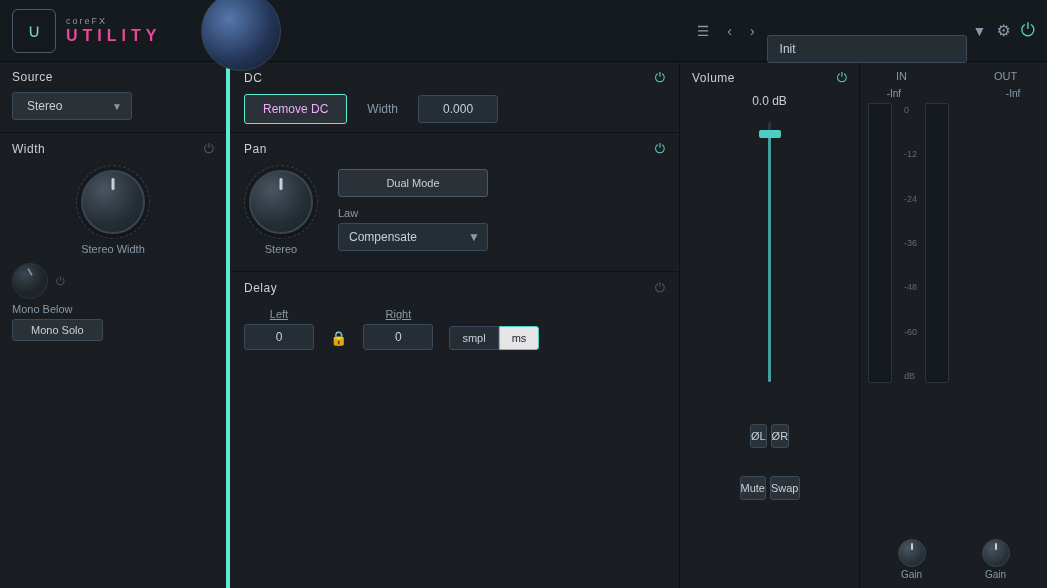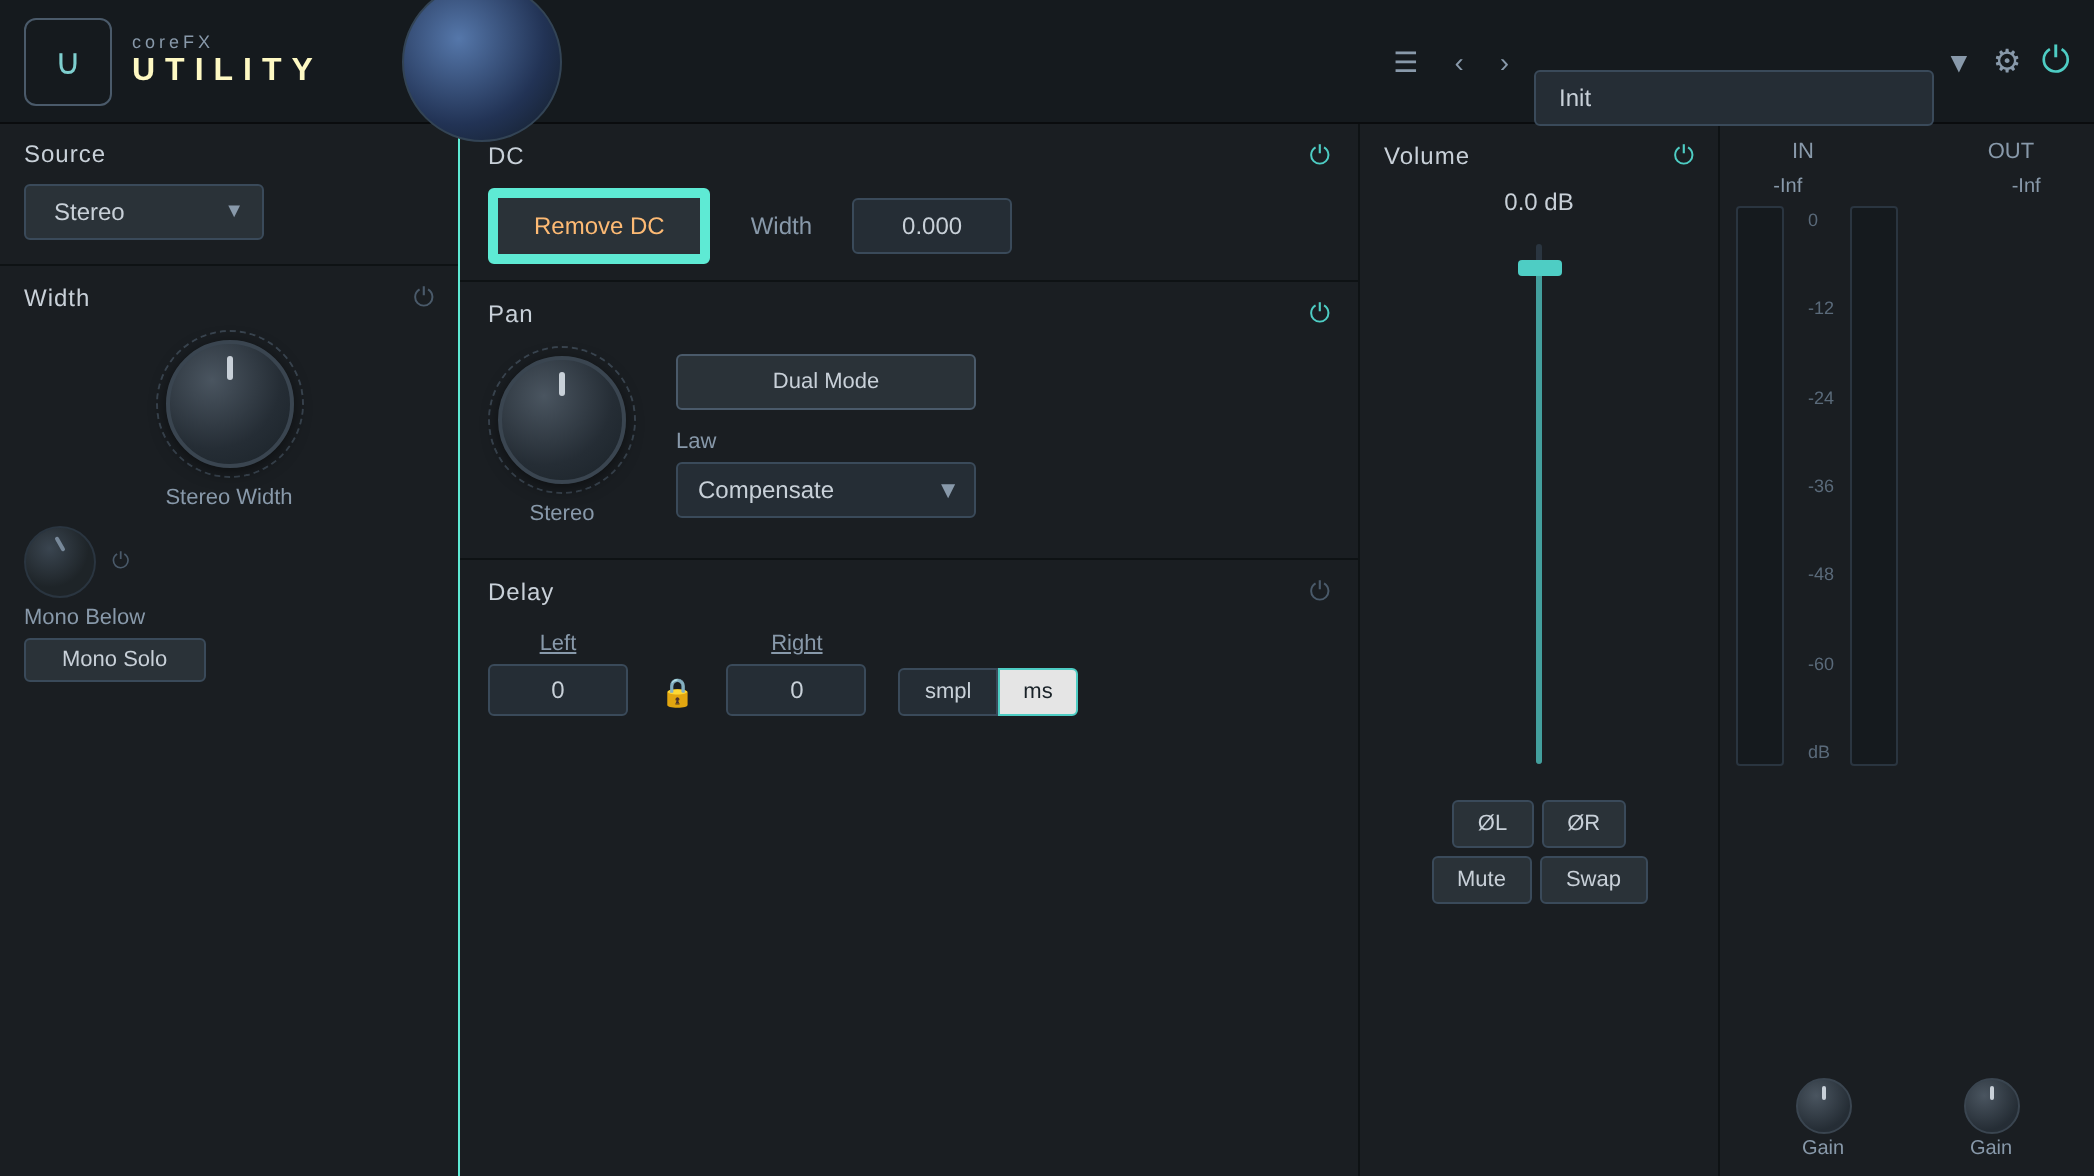--- a/index.html
+++ b/index.html
@@ -39,21 +39,21 @@
       flex-direction: column;
       line-height: 1.1;
     }
     .logo-text .corefx {
       font-size: 9px;
       color: #8899aa;
       letter-spacing: 2px;
     }
     .logo-text .utility {
       font-size: 16px;
-      color: #fef9c3;
+      color: #ec4899;
       letter-spacing: 5px;
       font-weight: bold;
     }
     .globe-area {
       flex: 0 0 100px;
       display: flex;
       align-items: center;
       justify-content: center;
       margin: 0 20px;
     }
@@ -121,21 +121,21 @@
     .main {
       display: flex;
       height: calc(588px - 62px);
     }
 
     
     .left-panel {
       width: 230px;
       display: flex;
       flex-direction: column;
-      border-right: 1px solid #5eead4;
+      border-right: 4px solid #5eead4;
     }
 
     .section {
       padding: 8px 12px;
       border-bottom: 1px solid #0e1214;
     }
 
     .section-header {
       display: flex;
       align-items: center;
@@ -301,22 +301,22 @@
 
     .dc-controls {
       display: flex;
       align-items: center;
       gap: 20px;
       margin-top: 8px;
     }
 
     .remove-dc-btn {
       background: #2a3238;
-      border: 5px solid #5eead4;
-      color: #fdba74;
+      border: 1px solid #5eead4;
+      color: #f0abfc;
       padding: 7px 18px;
       border-radius: 3px;
       cursor: pointer;
       font-size: 12px;
       text-align: center;
     }
 
     .offset-label {
       color: #8899aa;
       font-size: 12px;
@@ -480,24 +480,25 @@
       text-align: center;
       font-size: 12px;
       color: #c8d0d8;
       margin-bottom: 8px;
     }
 
     .vol-btn {
       background: #2a3238;
       border: 1px solid #3a4a5a;
       color: #c8d0d8;
-      padding: 5px 12px;
+      padding: 5px 0;
       border-radius: 3px;
       cursor: pointer;
       font-size: 11px;
+      margin-top: 24px;
     }
 
     
     .meters-panel {
       width: 187px;
       display: flex;
       flex-direction: column;
       padding: 8px;
     }
 

